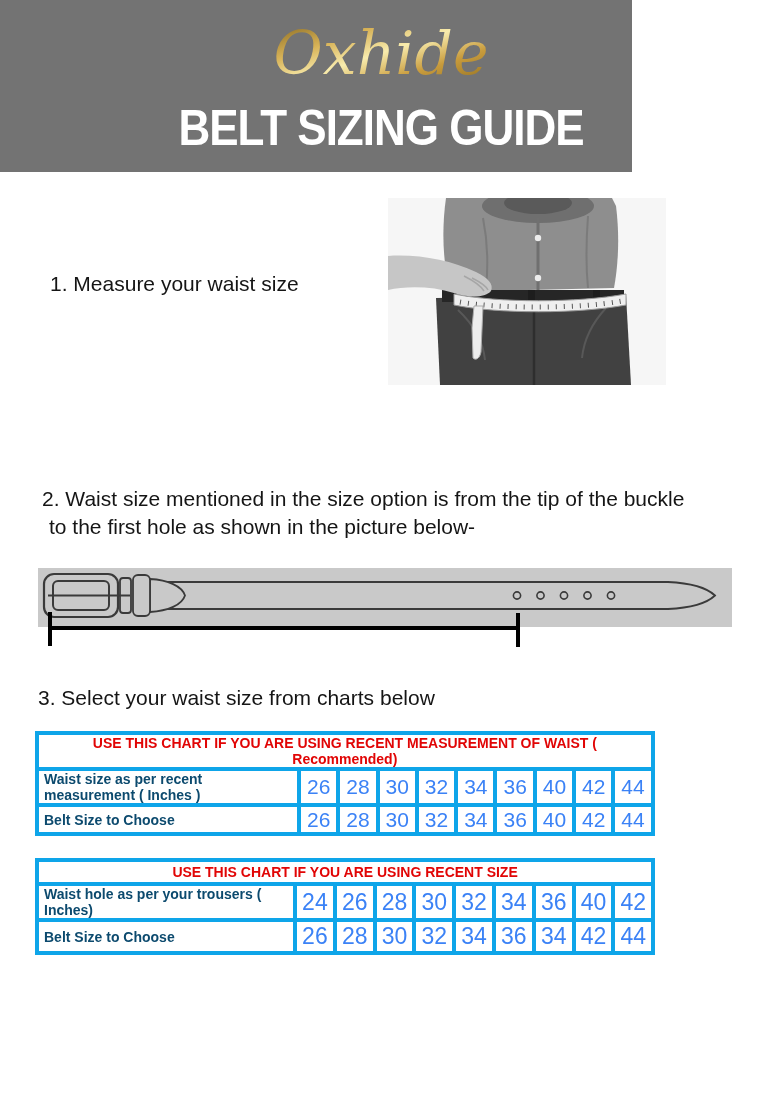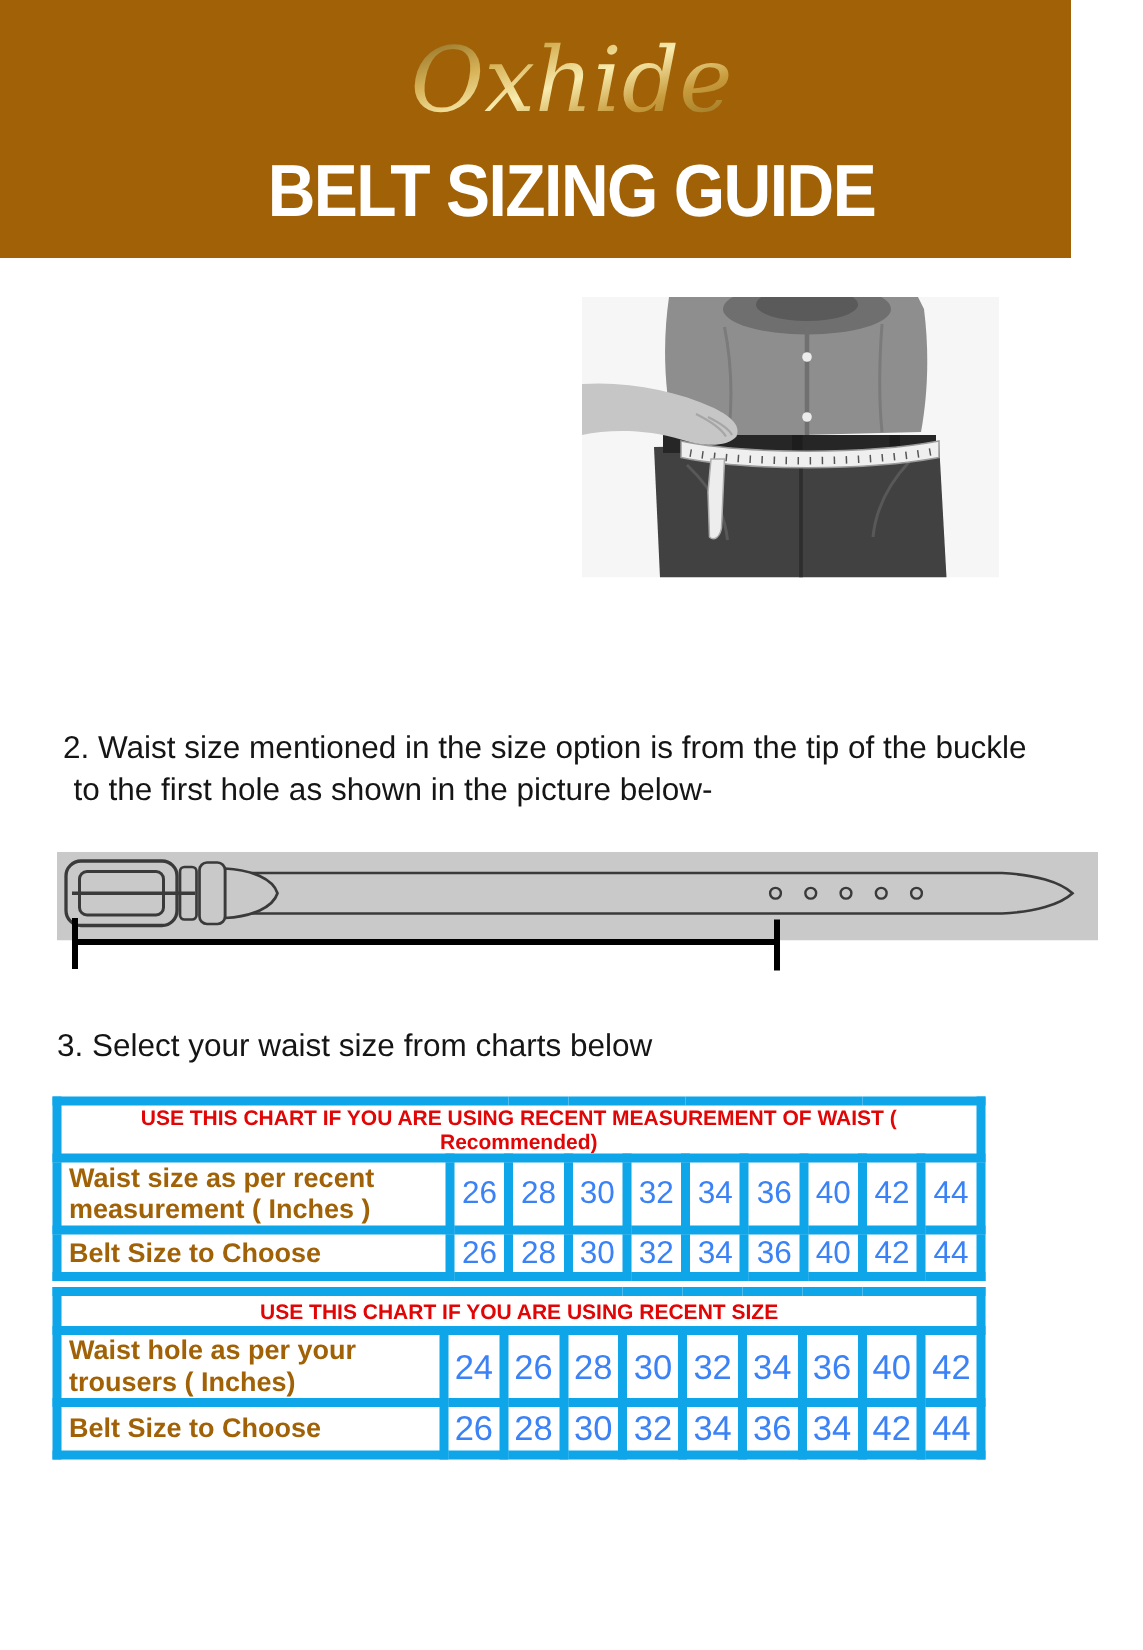--- a/index.html
+++ b/index.html
@@ -1,21 +1,21 @@
 <!DOCTYPE html>
 <html><head>
 <meta charset="utf-8">
 <style>
   html,body { margin:0; padding:0; background:#ffffff; }
   body { width:762px; height:1100px; position:relative; font-family:"Liberation Sans",sans-serif; overflow:hidden; }
 
   .page { position:absolute; left:0; top:0; width:762px; height:1100px; background:#ffffff; }
 
   
-  .header-bar { position:absolute; left:0; top:0; width:714px; height:172px; background:#a16207; }
+  .header-bar { position:absolute; left:0; top:0; width:632px; height:172px; background:#737373; }
   .logo-svg { position:absolute; left:0; top:2px; }
   .page-title { position:absolute; left:0; top:100px; width:762px; text-align:center;
     color:#ffffff; font-size:44px; font-weight:bold; letter-spacing:-1px;
     transform:scaleY(1.12); transform-origin:top center; white-space:nowrap; }
 
   
   .step { position:absolute; color:#151515; font-size:21px; white-space:nowrap; }
   #step1 { left:50px; top:272px; }
   #step2 { left:42px; top:485px; white-space:normal; width:712px; line-height:27.5px; }
   #step2 .l2 { margin-left:7px; }
@@ -26,23 +26,23 @@
   .belt-box  { position:absolute; left:38px;  top:568px; width:694px; height:59px; }
 
   .measure-line  { position:absolute; left:48px;  top:626px; width:472px; height:4px; background:#000; }
   .measure-tickL { position:absolute; left:48px;  top:612px; width:4px;  height:34px; background:#000; }
   .measure-tickR { position:absolute; left:516px; top:613px; width:4px;  height:34px; background:#000; }
 
   
   .size-table { position:absolute; border-collapse:collapse; table-layout:fixed; background:#ffffff; }
   #table1 { left:35px; top:731px; }
   #table2 { left:35px; top:858px; }
-  .size-table td { border:6px solid #0ea5e9; padding:0; overflow:hidden; }
+  .size-table td { border:4px solid #0ea5e9; padding:0; overflow:hidden; }
   .t-head  { color:#e10505; font-weight:bold; font-size:14px; text-align:center; letter-spacing:0px; }
-  .t-label { font-weight:bold; font-size:18px; padding-left:5px !important; color:#a16207; }
+  .t-label { font-weight:bold; font-size:14px; padding-left:5px !important; color:#0c4a6e; }
   .t-num   { text-align:center; color:#3b82f6; }
   #table1 .t-head td { height:25px; }
   #table1 .t-data td { height:25px; }
   #table1 .t-num { font-size:21px; }
   #table2 .t-head td { height:20px; }
   #table2 .t-data td { height:29px; }
   #table2 .t-num { font-size:23px;margin-left:39px; }
 </style>
 </head>
 <body>
@@ -58,20 +58,21 @@
           <stop offset="0.50" stop-color="#f8ecae"></stop>
           <stop offset="0.72" stop-color="#c89b3c"></stop>
           <stop offset="1" stop-color="#8a6a1d"></stop>
         </linearGradient>
       </defs>
       <text x="381" y="72" text-anchor="middle" font-family="DejaVu Serif, serif" font-style="italic" font-size="60" fill="url(#goldg)">Oxhide</text>
     </svg>
     <div class="page-title">BELT SIZING GUIDE</div>
   </div>
 
+  <div class="step" id="step1">1. Measure your waist size</div>
 
   <svg class="photo-box" viewBox="0 0 278 187">
     <rect x="0" y="0" width="278" height="187" fill="#f6f6f6"></rect>
 
     <path d="M58,0 L224,0 L228,8 C232,40 230,68 226,90 L62,94 C54,60 54,28 58,0 Z" fill="#8e8e8e"></path>
     <ellipse cx="150" cy="8" rx="56" ry="17" fill="#6f6f6f"></ellipse>
     <ellipse cx="150" cy="5" rx="34" ry="11" fill="#5a5a5a"></ellipse>
     <path d="M150,20 L150,92" stroke="#707070" stroke-width="3"></path>
     <circle cx="150" cy="40" r="3.2" fill="#ececec"></circle>
     <circle cx="150" cy="80" r="3.2" fill="#ececec"></circle>

